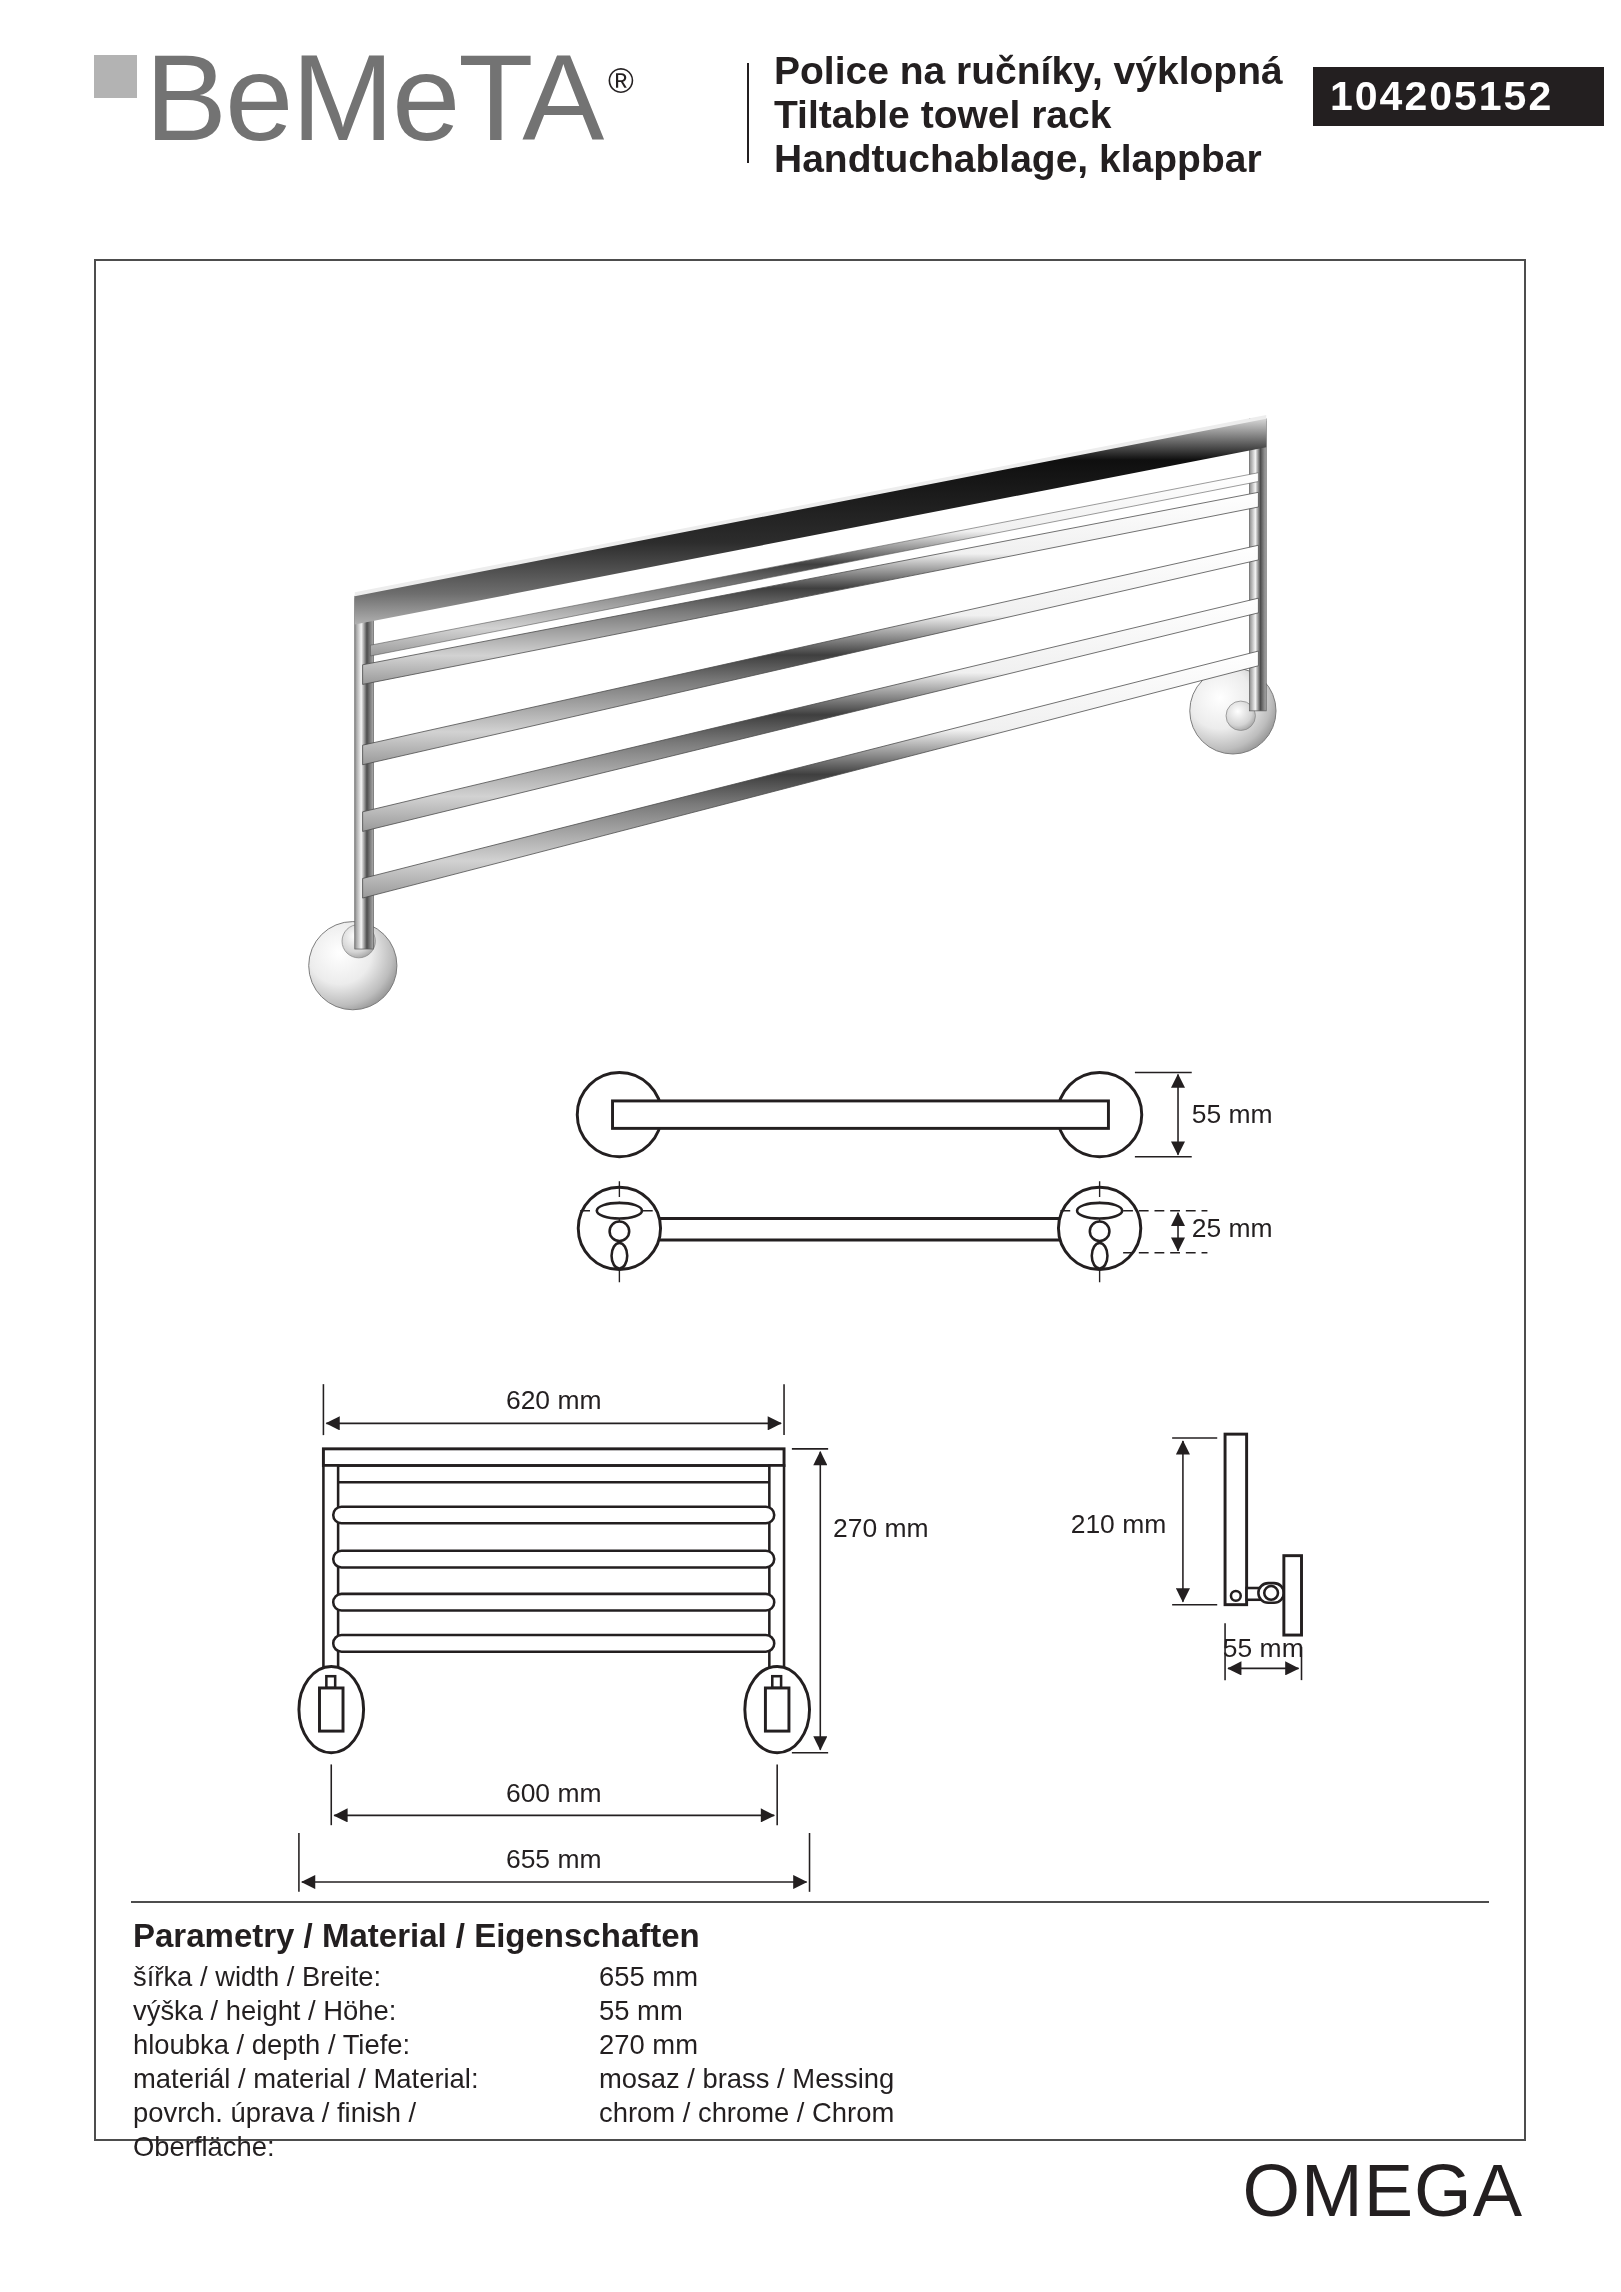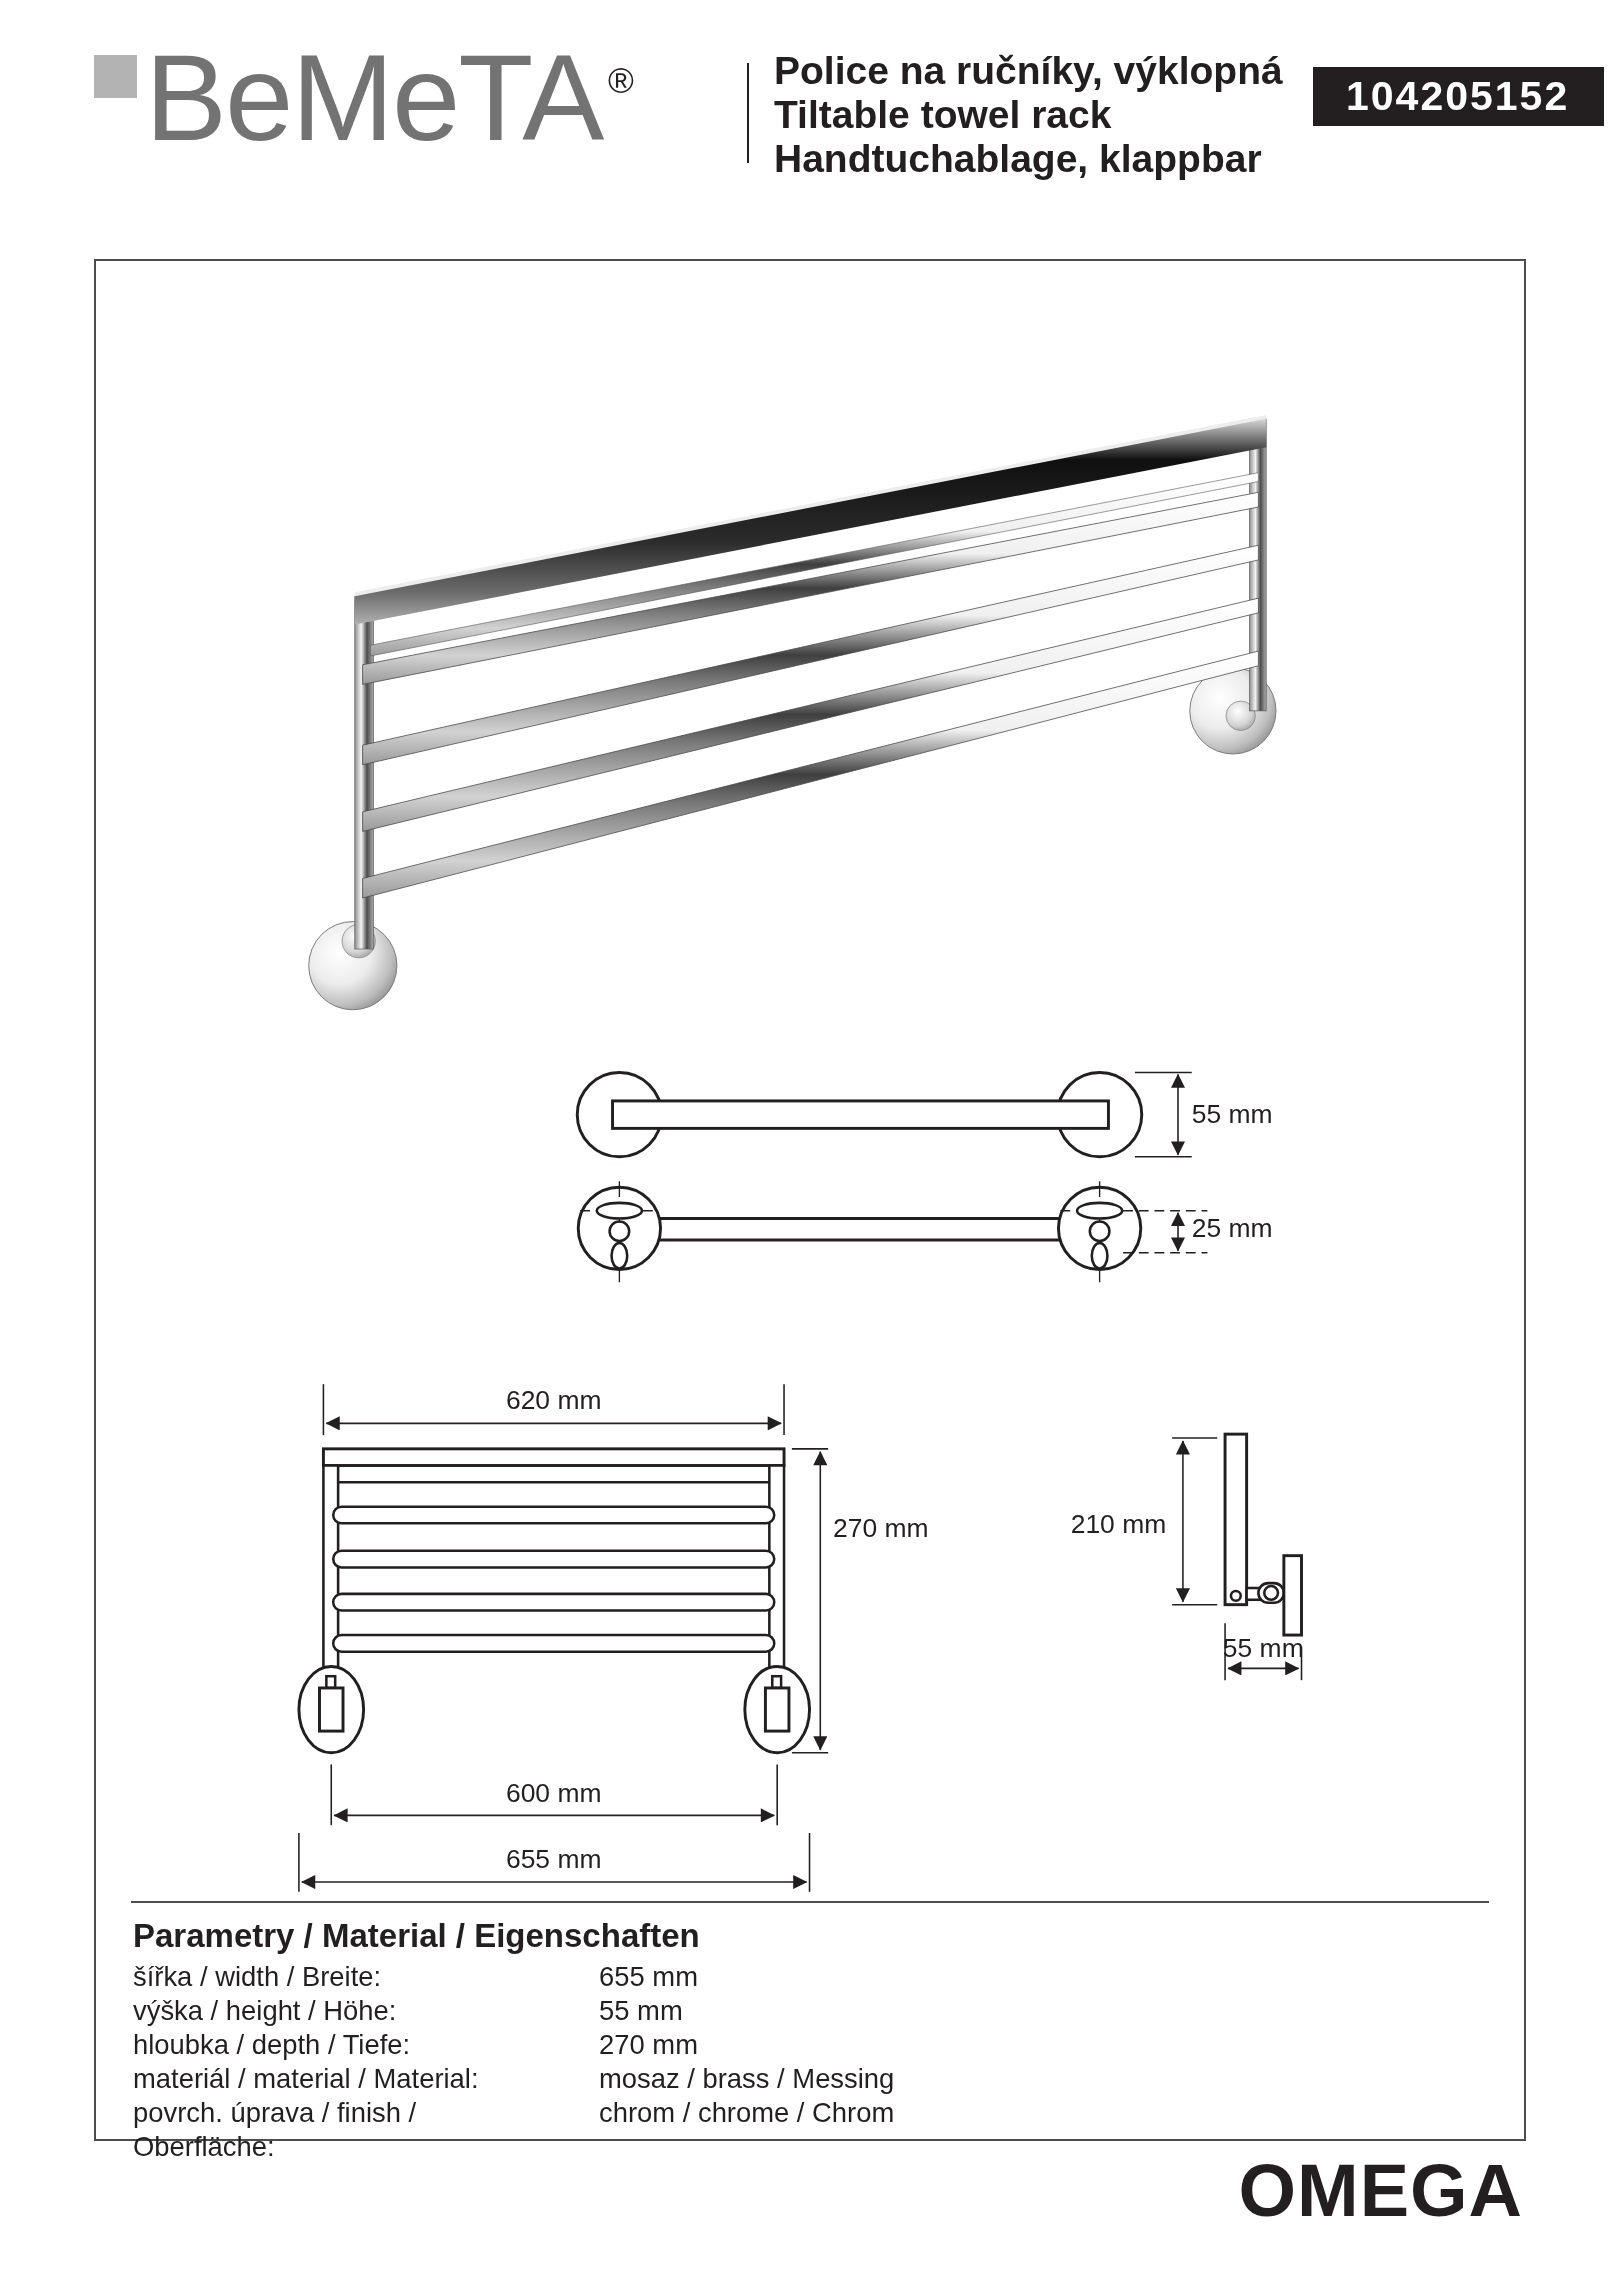--- a/index.html
+++ b/index.html
@@ -11,32 +11,32 @@
   .logo-square{position:absolute;left:94px;top:55px;width:43px;height:43px;background:#b3b3b3;}
   .logo-text{
     position:absolute;left:145px;top:39px;font-size:123px;line-height:118px;
     font-weight:500;letter-spacing:-2px;color:#737373;white-space:nowrap;
   }
   .registered{position:absolute;left:608px;top:61px;font-size:35px;font-weight:400;color:#231f20;}
   .header-divider{position:absolute;left:747px;top:63px;width:2px;height:100px;background:#231f20;}
   .titles{position:absolute;left:774px;top:49px;font-size:39px;font-weight:700;line-height:44px;color:#231f20;}
   .code-badge{
     position:absolute;left:1313px;top:67px;width:291px;height:59px;background:#231f20;
-    color:#ffffff;font-size:41px;font-weight:700;line-height:59px;padding-left:33px;
+    color:#ffffff;font-size:41px;font-weight:700;line-height:59px;padding-left:17px;
     box-sizing:border-box;letter-spacing:2px;
   }
   
   .main-box{position:absolute;left:94px;top:259px;width:1432px;height:1882px;border:2px solid #4d4d4d;box-sizing:border-box;background:#fff;}
   .params-separator{position:absolute;left:131px;top:1901px;width:1358px;height:2px;background:#4d4d4d;}
   .params-heading{position:absolute;left:133px;top:1917px;font-size:33px;font-weight:700;color:#231f20;}
   .params-table{position:absolute;left:133px;top:1960px;font-size:27.4px;line-height:34px;color:#231f20;}
   .param-row{display:flex;gap:36px;}
   .param-label{width:430px;}
   .param-value{}
-  .series-name{position:absolute;right:98px;top:2148px;font-size:74px;font-weight:700;letter-spacing:1px;color:#231f20;}
+  .series-name{position:absolute;right:98px;top:2148px;font-size:74px;font-weight:400;letter-spacing:1px;color:#231f20;}
   
   .draw-layer{position:absolute;left:0;top:0;width:1621px;height:2293px;}
   .draw-layer text{font-family:"Liberation Sans",sans-serif;font-size:27px;fill:#231f20;}
   .obj{fill:#ffffff;stroke:#231f20;stroke-width:2.6px;}
   .obj-thick{fill:#ffffff;stroke:#231f20;stroke-width:3px;}
   .thin{stroke:#231f20;stroke-width:1.6px;fill:none;}
   .dash{stroke:#231f20;stroke-width:1.6px;fill:none;stroke-dasharray:10 6;}
   .dashdot{stroke:#231f20;stroke-width:1.4px;fill:none;stroke-dasharray:16 5 3 5;}
 </style>
 </head>

